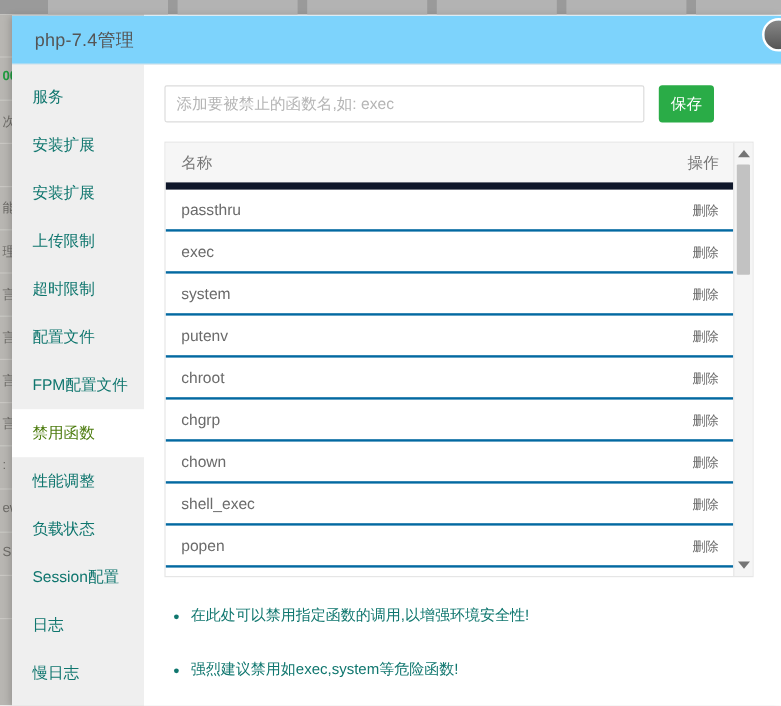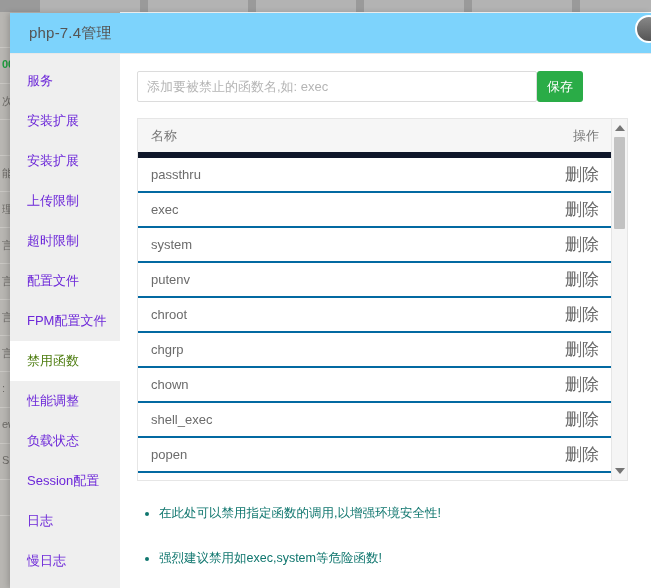--- a/index.html
+++ b/index.html
@@ -99,21 +99,21 @@
     background: #efefef;
     flex: 0 0 110px;
     padding-top: 7px;
     box-sizing: border-box;
   }
   .side-item {
     height: 40px;
     line-height: 40px;
     padding-left: 17px;
     font-size: 13px;
-    color: #6d28d9;
+    color: #0f766e;
     cursor: pointer;
     box-sizing: border-box;
     white-space: nowrap;
   }
   .side-item.active {
     background: #ffffff;
     color: #4d7c0f;
   }
 
   
@@ -137,21 +137,21 @@
     border-radius: 2px;
     padding: 0 9px;
     font-size: 13px;
     color: #555;
     box-sizing: border-box;
     outline: none;
     font-family: "Liberation Sans", "DejaVu Sans", sans-serif;
   }
   #fn-input::placeholder { color: #b5b5b5; }
   #save-btn {
-    margin-left: 0;
+    margin-left: 12px;
     width: 46px;
     height: 31px;
     background: #2aac47;
     color: #ffffff;
     font-size: 13px;
     border: none;
     border-radius: 3px;
     cursor: pointer;
     font-family: "Liberation Sans", "DejaVu Sans", sans-serif;
   }
@@ -193,21 +193,21 @@
     height: 33px;
     font-size: 13px;
     color: #6b6b6b;
     padding: 0 13px;
     border-bottom: 2px solid #0369a1;
   }
   td.op a {
     color: #6b6b6b;
     text-decoration: none;
     cursor: pointer;
-    font-size: 17px;
+    font-size: 11px;
   }
 
   
   #vscroll {
     position: absolute;
     right: 0; top: 0;
     width: 16px;
     height: 100%;
     background: #f5f5f5;
     border-left: 1px solid #e6e6e6;

